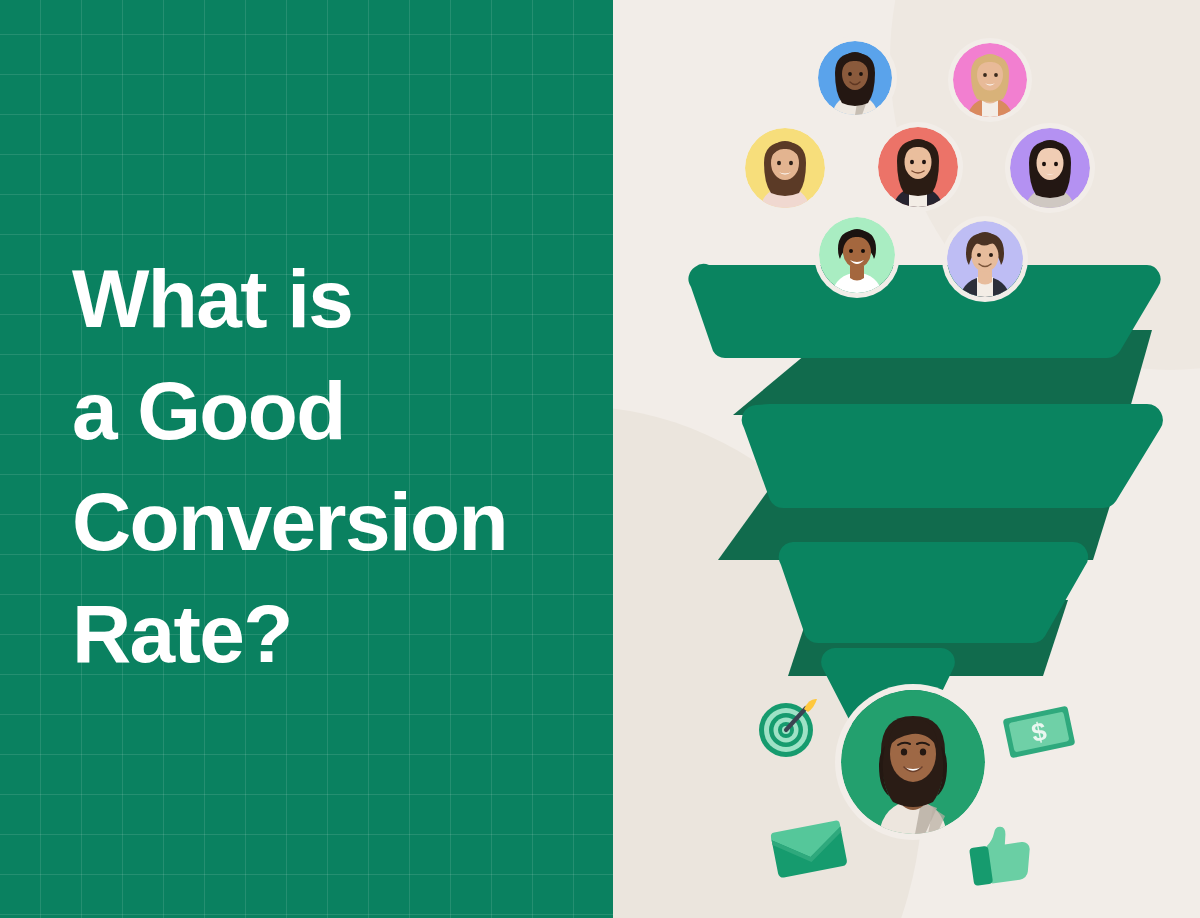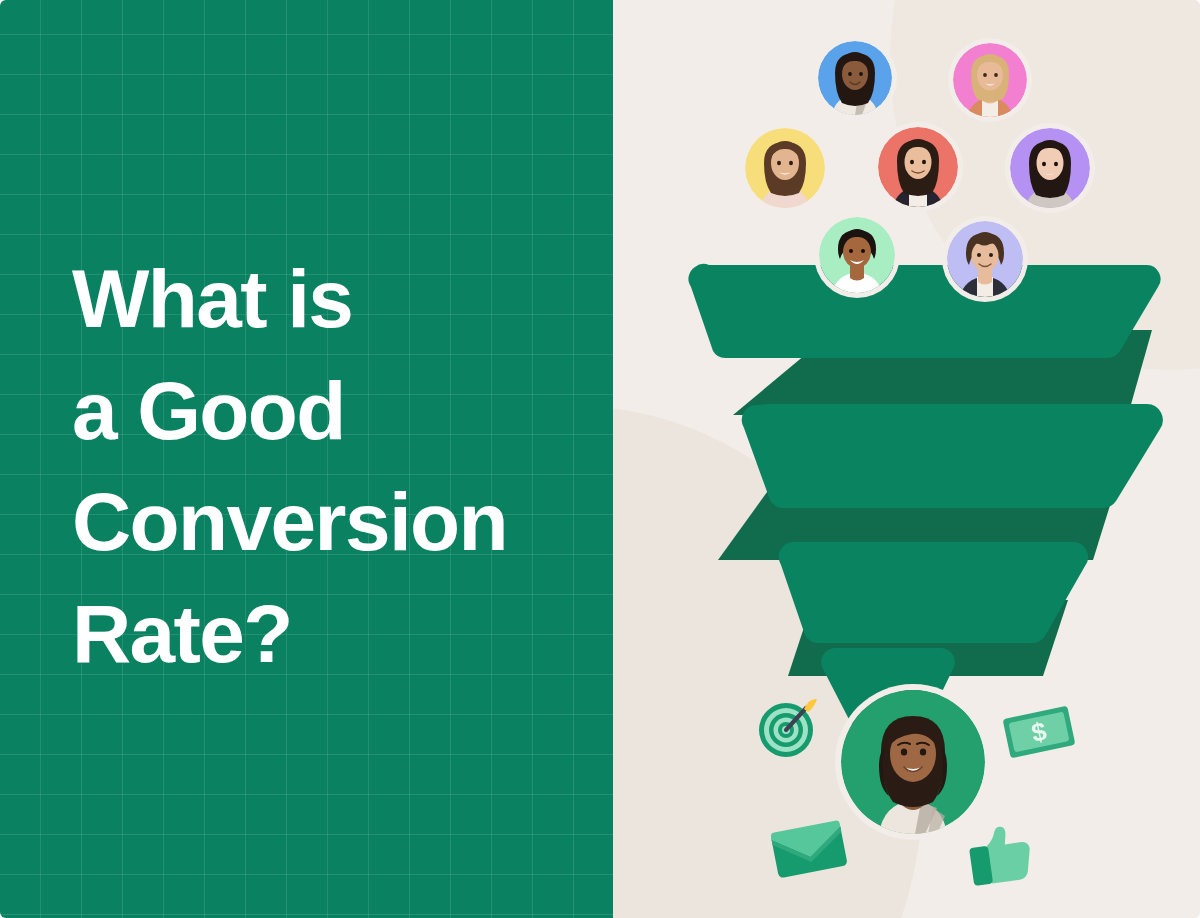--- a/index.html
+++ b/index.html
@@ -3,21 +3,20 @@
 <meta charset="utf-8">
 <style>
   html,body{margin:0;padding:0;background:#ffffff;}
   body{font-family:"Liberation Sans",sans-serif;}
 
   .poster{
     position:relative;
     width:1200px;height:918px;
     overflow:hidden;
     background:#F1ECE7;
-    border-radius:6px;
   }
 
   
   .left-panel{
     position:absolute;left:0;top:0;
     width:613px;height:918px;
     background:#0A8160;
     overflow:hidden;
   }
   .grid-overlay{

